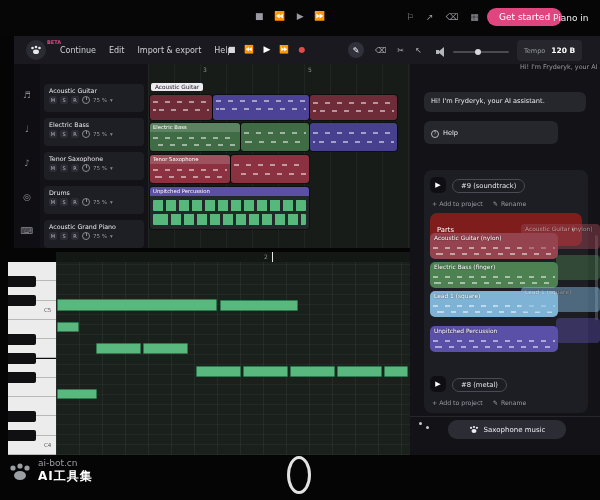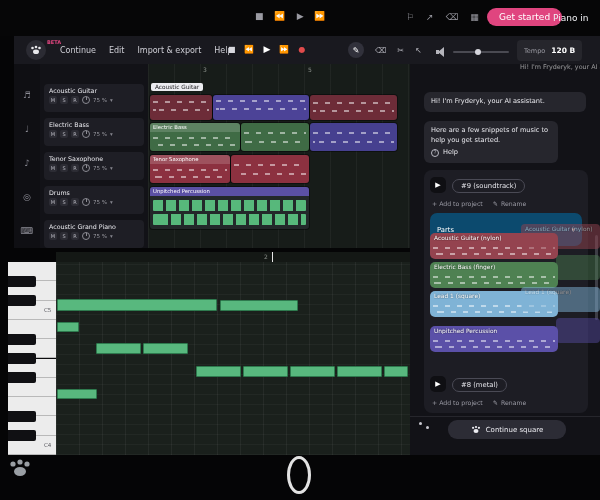--- a/index.html
+++ b/index.html
@@ -72,21 +72,21 @@
   .note { position:absolute; background:#58b87e; border:1px solid #2e7a4e; border-radius:1px; }
 
   
   .assistant { left:410px; top:64px; width:190px; height:391px; background:#121217; }
   .a-card { background:#26262d; border-radius:6px; color:#e9e9ee; font-size:6.6px; padding:5px 7px; line-height:1.45; }
   .help-circle { width:8px; height:8px; border-radius:50%; border:1px solid #b9b9c2; color:#b9b9c2; font-size:5px; display:inline-flex; align-items:center; justify-content:center; }
   .snip-box { left:424px; top:170px; width:164px; height:243px; background:#1d1d24; border-radius:8px; }
   .play-btn { width:16px; height:16px; border-radius:5px; background:#0f0f13; color:#fff; font-size:7px; display:flex; align-items:center; justify-content:center; }
   .snip-pill { border:1px solid #4a4a55; border-radius:9px; font-size:6.8px; color:#e5e5ea; padding:2px 8px; white-space:nowrap; }
   .action { font-size:6.2px; color:#9b9ba5; }
-  .parts-hdr { width:152px; height:33px; background:#0c4a6e; border-radius:7px; padding:0 7px; justify-content:space-between; }
+  .parts-hdr { width:152px; height:33px; background:#7f1d1d; border-radius:7px; padding:0 7px; justify-content:space-between; }
   .part-card { position:absolute; left:430px; width:128px; height:26px; border-radius:5px; overflow:hidden; }
   .part-label { position:absolute; left:4px; top:2px; font-size:5.9px; color:#fff; text-shadow:0 0 2px rgba(0,0,0,.7); white-space:nowrap; overflow:hidden; max-width:120px; }
   .cont-btn { left:448px; top:420px; width:118px; height:19px; background:#2c2c35; border-radius:9px; justify-content:center; gap:5px; color:#ededf2; font-size:7px; }
   .sliders { position:relative; width:10px; height:9px; }
   .sliders::before { content:""; position:absolute; top:2px; left:0; right:0; height:1px; background:#9a9aa2; }
   .sliders::after { content:""; position:absolute; bottom:2px; left:0; right:0; height:1px; background:#9a9aa2; }
   .sdot { position:absolute; width:3px; height:3px; border-radius:50%; background:#c9c9d0; }
   .scrollbar { left:595px; top:235px; width:3px; height:85px; background:#3d3d45; border-radius:2px; }
 
   
@@ -320,21 +320,20 @@
   <div class="note" style="left:384px;top:366px;width:24px;height:11px;"></div>
   <div class="note" style="left:57px;top:389px;width:40px;height:10px;"></div>
 
   
   <div class="abs assistant"></div>
 
   <div class="abs a-card nowrap" style="left:424px;top:92px;width:162px;">
     <span>Hi! I'm Fryderyk, your AI assistant.</span>
   </div>
   <div class="abs a-card" style="left:424px;top:121px;width:134px;">
-    <span>Here are a few snippets of music to help you get started.</span>
     <div class="flex" style="gap:4px;margin-top:3px;">
       <span class="help-circle">?</span>
       <span>Help</span>
     </div>
   </div>
 
   <div class="abs snip-box"></div>
 
   <div class="abs play-btn" style="left:430px;top:177px;">
     <span>▶</span>
@@ -390,21 +389,21 @@
   <span class="abs sliders" style="left:424px;top:425px;">
     <i class="sdot" style="left:2px;top:1px;"></i><i class="sdot" style="right:2px;bottom:0;"></i>
   </span>
   <div class="abs flex cont-btn">
     <svg width="10" height="9" viewBox="0 0 24 20" fill="#ededf2">
       <circle cx="5" cy="6" r="2.6"></circle>
         <circle cx="12" cy="4" r="2.6"></circle>
         <circle cx="19" cy="6" r="2.6"></circle>
       <ellipse cx="12" cy="13.5" rx="6" ry="4.6"></ellipse>
     </svg>
-    <span>Continue square</span>
+    <span>Saxophone music</span>
   </div>
   <div class="abs scrollbar"></div>
 
   
   <div class="abs nowrap" style="left:520px;top:63px;width:80px;font-size:6.4px;color:#fff;opacity:.55;">
     <span>Hi! I'm Fryderyk, your AI assistant.</span>
   </div>
   <div class="abs ghost" style="left:521px;top:224px;width:79px;height:25px;background:#94434f;">
     <span class="part-label">Acoustic Guitar (nylon)</span>
   </div>
@@ -415,16 +414,20 @@
   <div class="abs ghost" style="left:556px;top:318px;width:44px;height:25px;background:#5b50a8;opacity:.45;"></div>
 
   
   <div class="abs flex" style="left:8px;top:458px;gap:6px;">
     <svg width="24" height="20" viewBox="0 0 24 20" fill="#9a9fa4">
       <circle cx="5" cy="6" r="2.6"></circle>
         <circle cx="12" cy="4" r="2.6"></circle>
         <circle cx="19" cy="6" r="2.6"></circle>
       <ellipse cx="12" cy="13.5" rx="6" ry="4.6"></ellipse>
     </svg>
+    <div>
+      <div class="wm-site">ai-bot.cn</div>
+      <div class="wm-brand">AI工具集</div>
+    </div>
   </div>
   <div class="abs capsule"></div>
 
 </div>
 
 </body></html>

